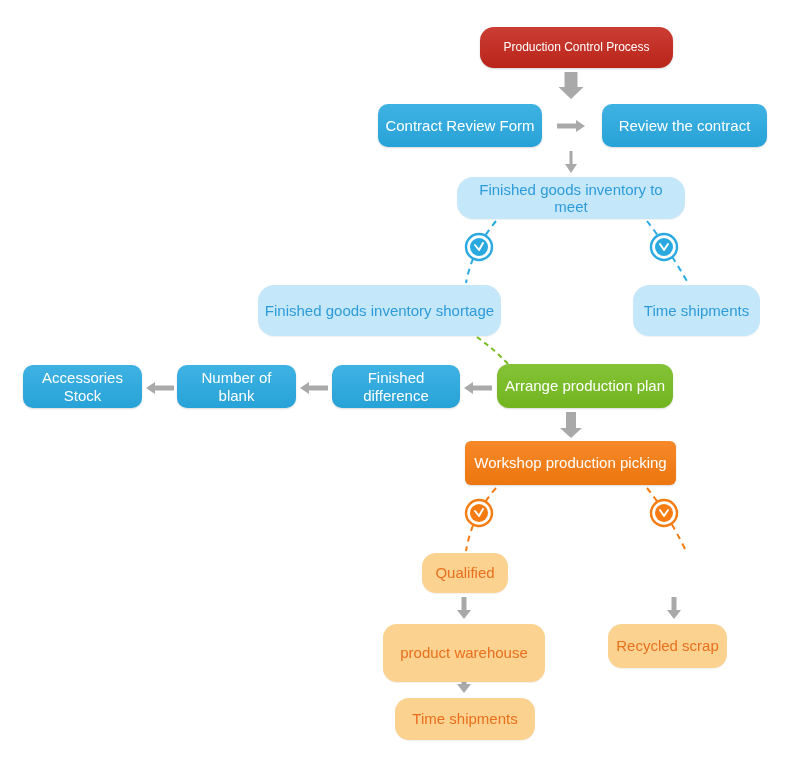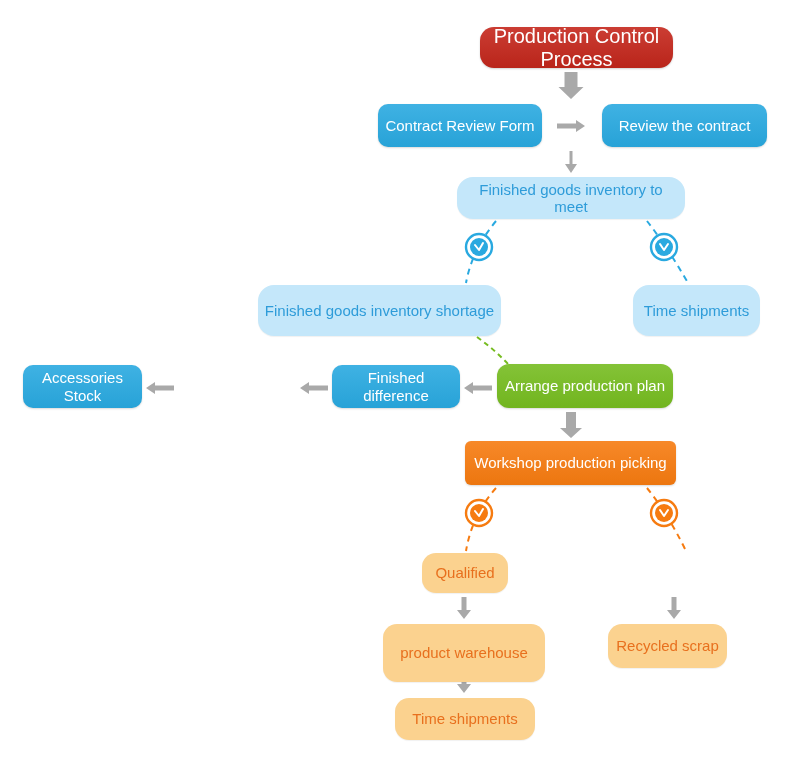--- a/index.html
+++ b/index.html
@@ -7,21 +7,21 @@
     position:relative; width:790px; height:768px; background:#ffffff;
     font-family:"Liberation Sans", sans-serif; overflow:hidden;
   }
   .connector-layer { position:absolute; left:0; top:0; width:790px; height:768px; }
   .node {
     position:absolute; display:flex; align-items:center; justify-content:center;
     text-align:center; font-size:15px; line-height:1.15; padding:0 6px; box-sizing:border-box;
   }
   .node span { display:block; }
   .node.red {
-    background:var(--red); color:#ffffff; border-radius:14px; font-size:20px;
+    background:var(--red); color:#ffffff; border-radius:14px; font-size:12px;
     background-image:linear-gradient(rgba(255,255,255,.10), rgba(0,0,0,.06));
     box-shadow:0 1px 2px rgba(0,0,0,.18);
   }
   .node.blue {
     background:var(--blue); color:#ffffff; border-radius:10px;
     background-image:linear-gradient(rgba(255,255,255,.10), rgba(0,0,0,.04));
     box-shadow:0 1px 2px rgba(0,0,0,.15);
   }
   .node.green {
     background:var(--green); color:#ffffff; border-radius:12px;
@@ -110,20 +110,23 @@
   </div>
 
   <div class="node lightblue" style="left:633px;top:285px;width:127px;height:51px;">
     <span>Time shipments</span>
   </div>
 
   <div class="node blue" style="left:23px;top:365px;width:119px;height:43px;">
     <span>Accessories Stock</span>
   </div>
 
+  <div class="node blue" style="left:177px;top:365px;width:119px;height:43px;">
+    <span>Number of blank</span>
+  </div>
 
   <div class="node blue" style="left:332px;top:365px;width:128px;height:43px;">
     <span>Finished difference</span>
   </div>
 
   <div class="node green" style="left:497px;top:364px;width:176px;height:44px;">
     <span>Arrange production plan</span>
   </div>
 
   <div class="node orange" style="left:465px;top:441px;width:211px;height:44px;">

